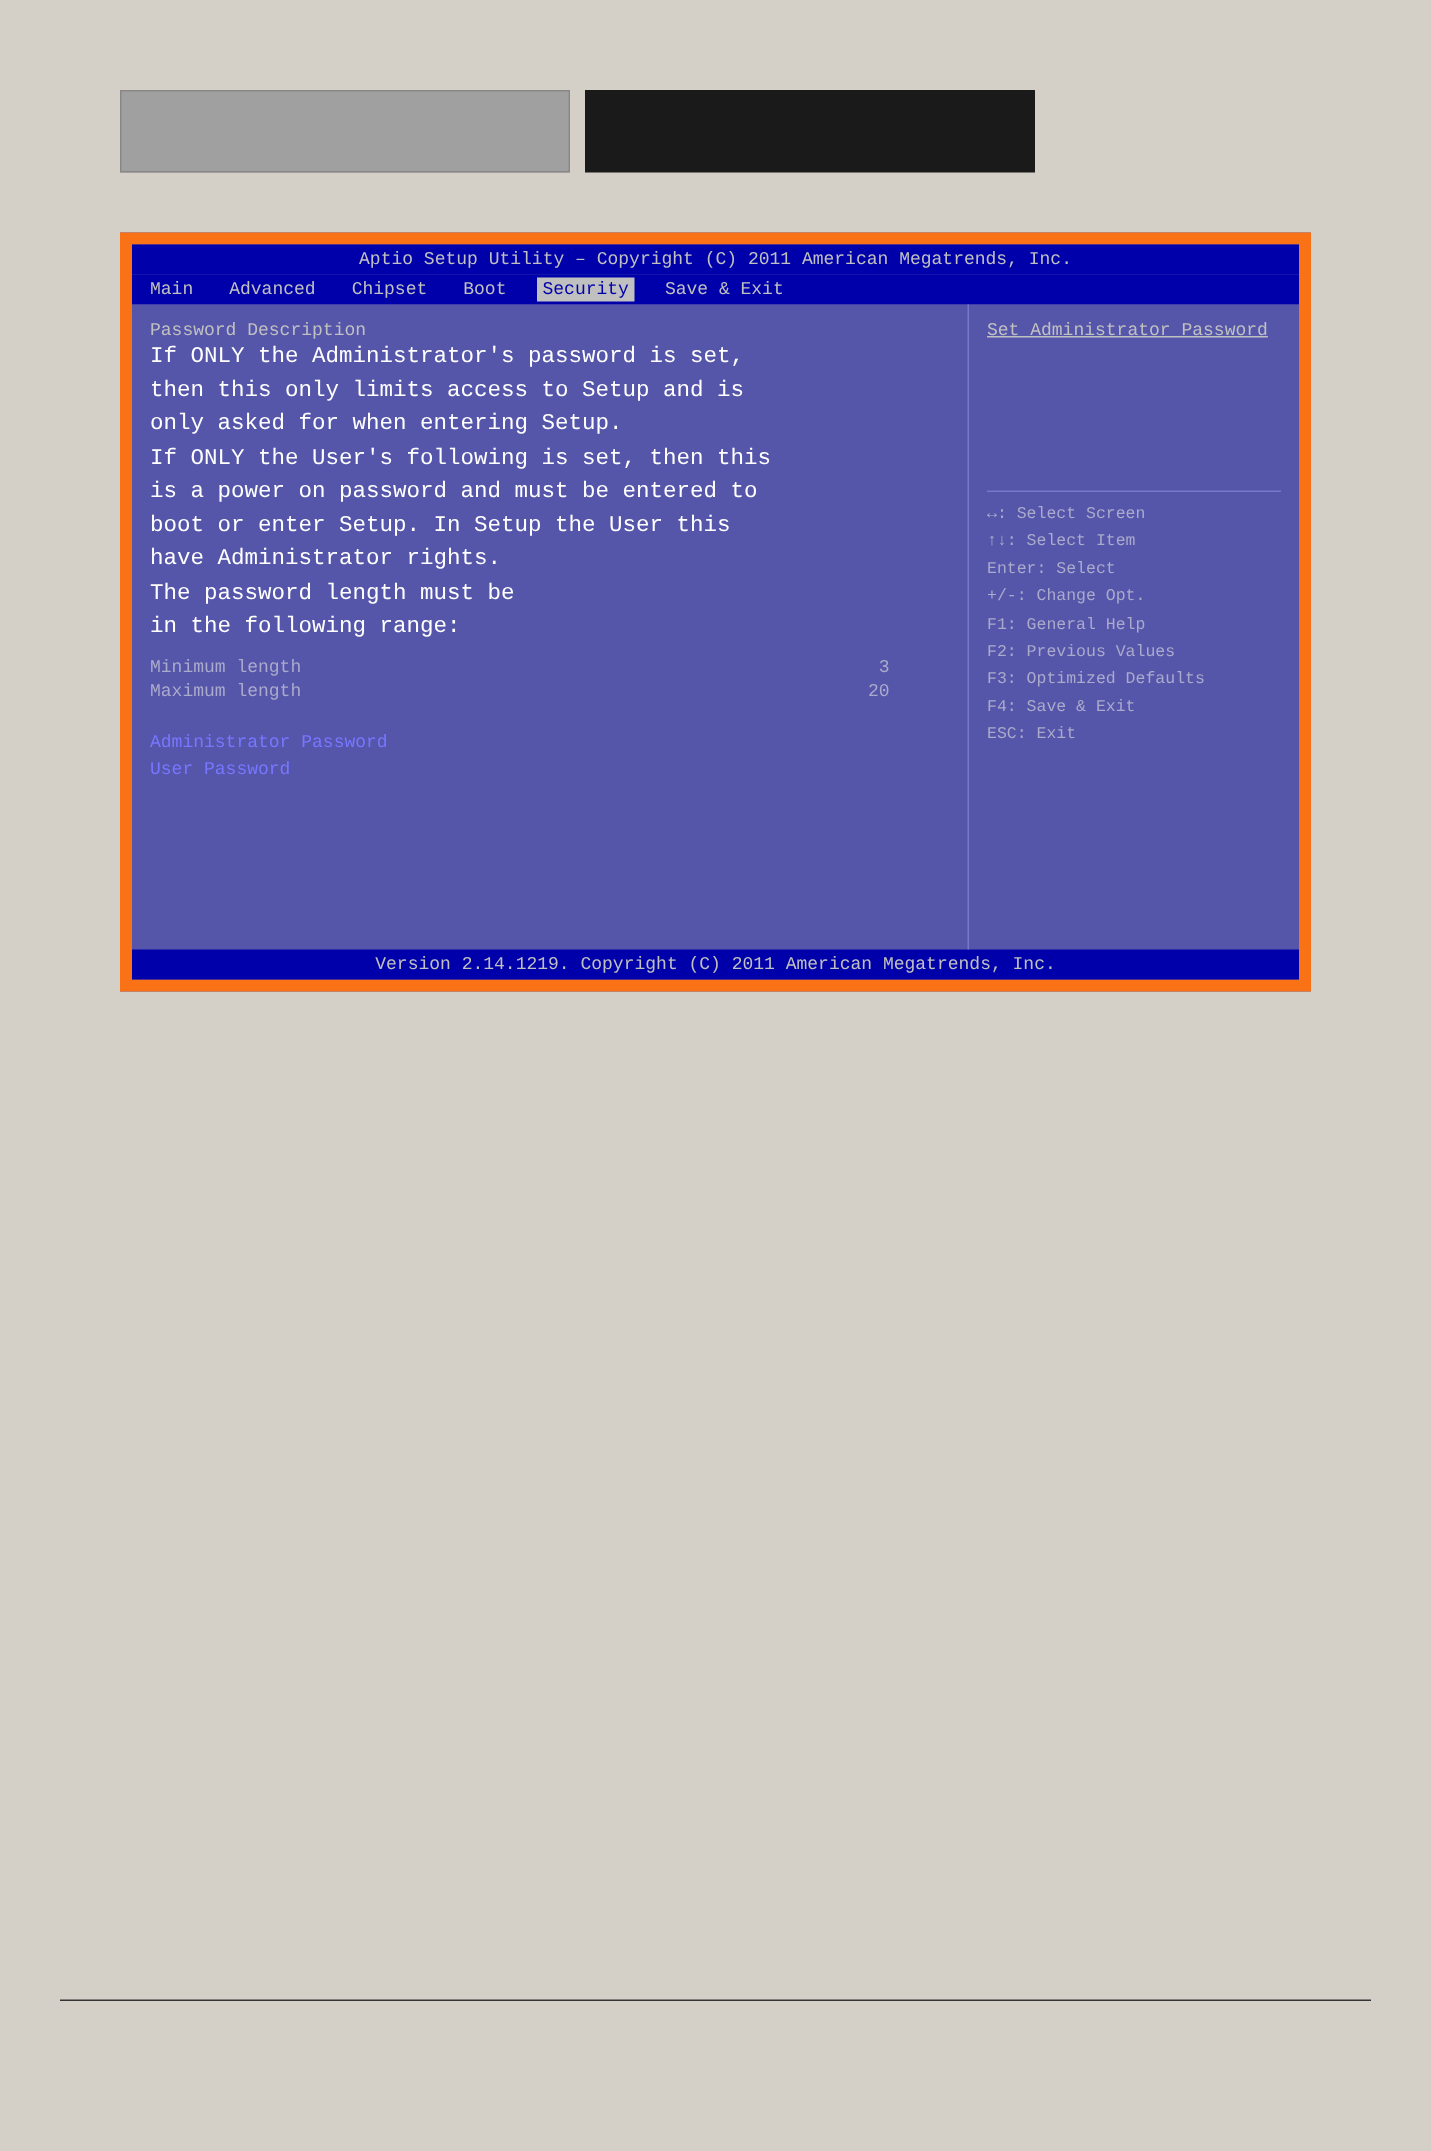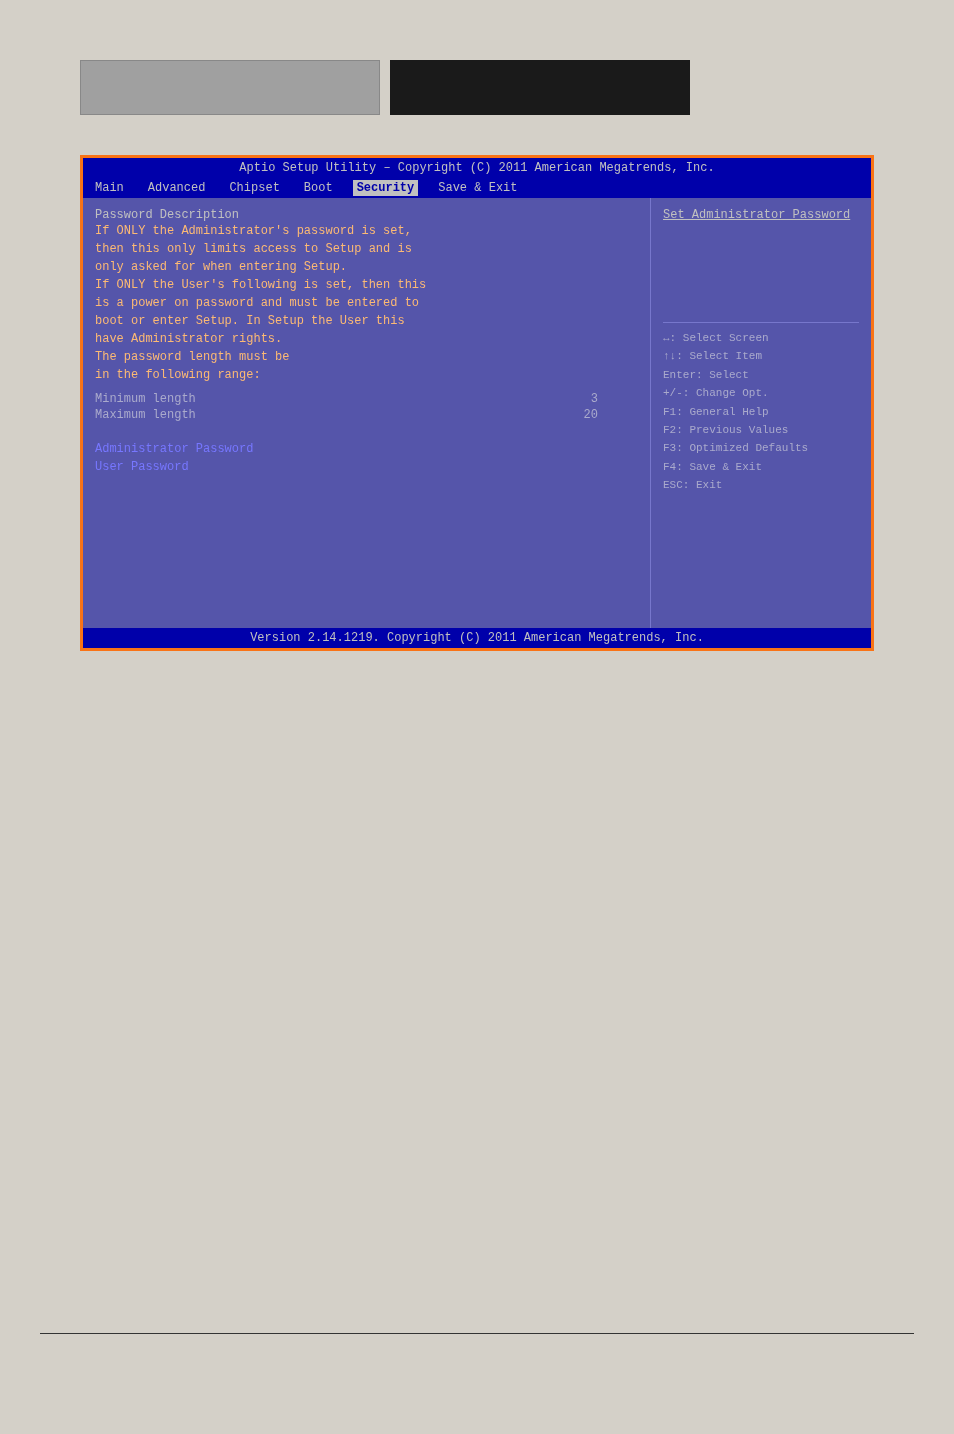--- a/index.html
+++ b/index.html
@@ -36,21 +36,21 @@
     .top-right-bar {
       width: 300px;
       height: 55px;
       background: #1a1a1a;
       margin-left: 10px;
     }
 
     
     .bios-container {
       margin: 20px 80px;
-      border: 3px solid #f97316;
+      border: 8px solid #f97316;
       background: #5555aa;
     }
 
     
     .bios-titlebar {
       background: #0000aa;
       color: #c0c0c0;
       text-align: center;
       padding: 3px 8px;
       font-size: 12px;
@@ -71,21 +71,20 @@
 
     .menu-item {
       cursor: pointer;
       padding: 1px 4px;
       color: #c0c0c0;
     }
 
     .menu-item.active {
       background: #c0c0c0;
       color: #0000aa;
-      font-weight: bold;
     }
 
     
     .bios-content {
       display: flex;
       background: #5555aa;
       min-height: 430px;
     }
 
     
@@ -98,22 +97,22 @@
       border-right: 1px solid #7777cc;
     }
 
     .section-title {
       color: #c0c0c0;
       margin-bottom: 0;
       font-size: 12px;
     }
 
     .description-text {
-      color: #fdba74;
-      font-size: 12px;
+      color: #ffffff;
+      font-size: 15px;
       line-height: 1.5;
       margin-bottom: 8px;
     }
 
     .param-row {
       display: flex;
       justify-content: space-between;
       color: #aaaacc;
       font-size: 12px;
       margin: 2px 0;

